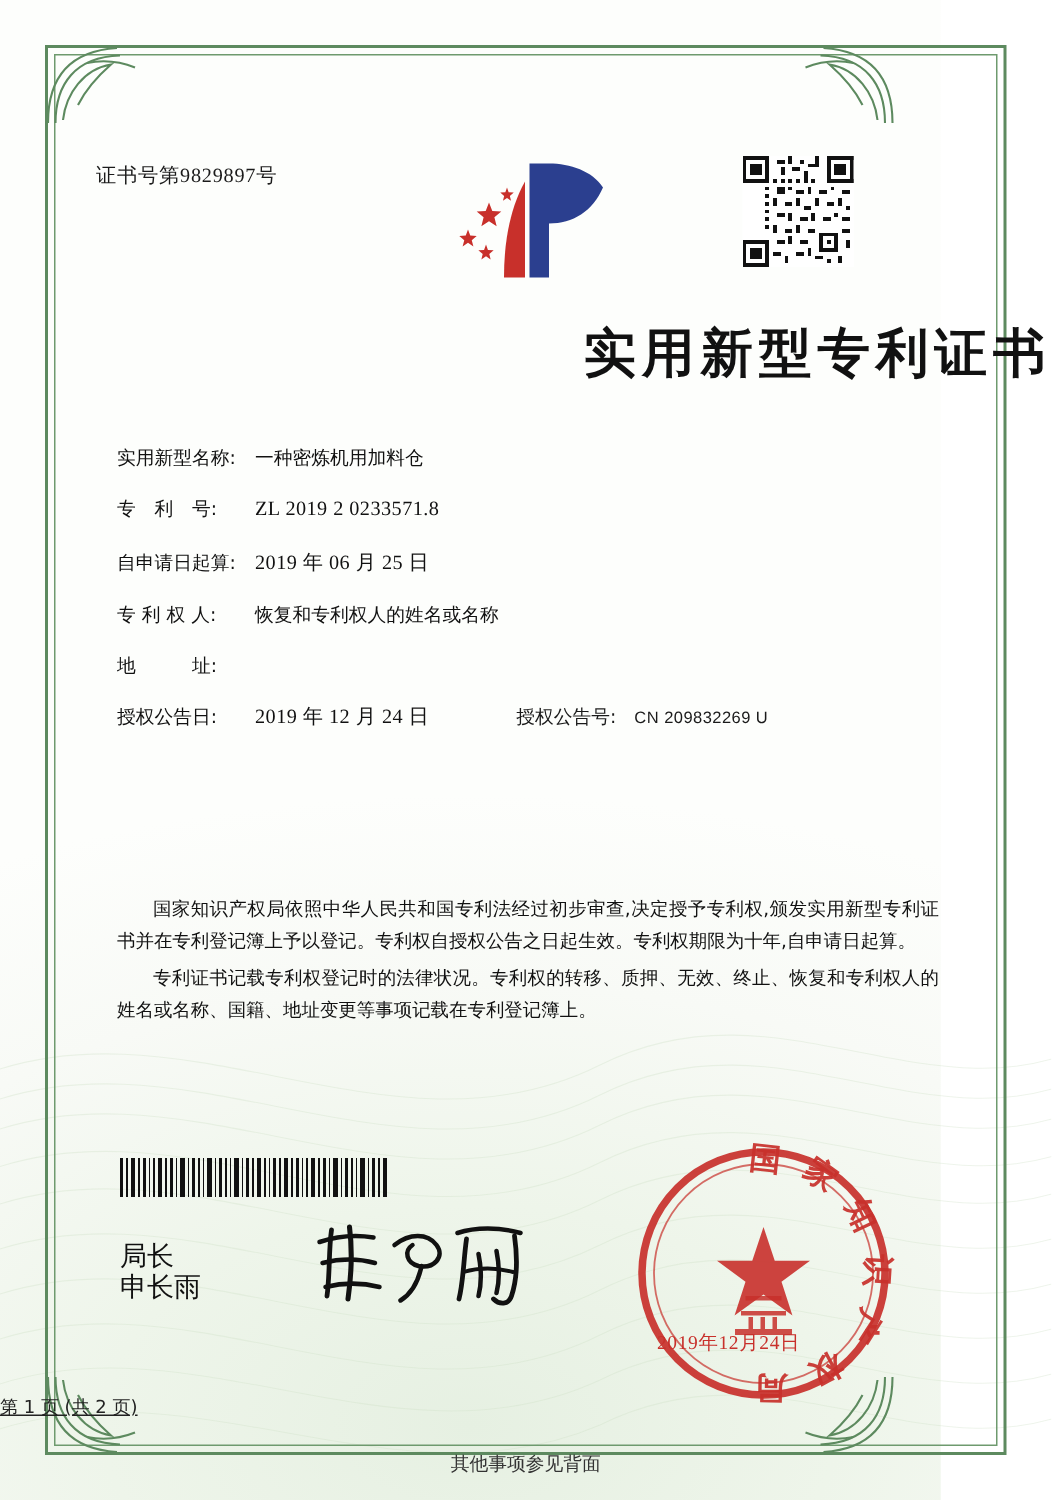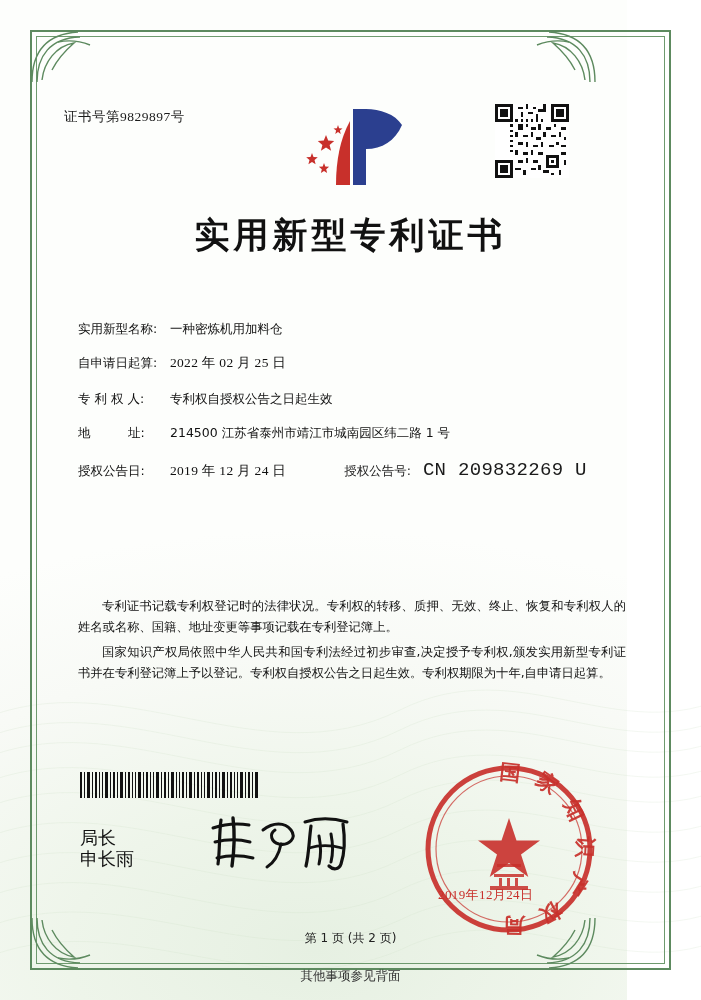--- a/index.html
+++ b/index.html
@@ -92,35 +92,34 @@
     background: #ffffff;
   }
   .qr svg { display:block; }
 
   
   .title {
     position: absolute;
     left: 0;
     top: 212px;
     width: 701px;
-    text-align: center;
+    text-align: right;
     font-family: "DejaVu Sans", sans-serif;
     font-weight: bold;
     font-size: 35px;
     letter-spacing: 4px;
     color: #111;
   }
 
   
   .fields {
     position: absolute;
     left: 78px;
     top: 298px;
     width: 560px;
-    margin-top: 24px;
   }
   .field-row {
     display: flex;
     align-items: baseline;
     margin-bottom: 20.5px;
     font-size: 13.5px;
     line-height: 1.1;
   }
   .field-label {
     width: 92px;
@@ -143,22 +142,22 @@
   }
   .field-row.split .second-label {
     margin-left: 58px;
     font-family: "DejaVu Sans", sans-serif;
     font-size: 12.5px;
     white-space: nowrap;
     text-align: right;
   }
   .field-row.split .second-value {
     margin-left: 12px;
-    font-family: Liberation Mono, monospace;
-    font-size: 19px;
+    font-family: Liberation Sans, sans-serif;
+    font-size: 11px;
     letter-spacing: .3px;
   }
 
   
   .body-text {
     position: absolute;
     left: 78px;
     top: 596px;
     width: 548px;
     font-family: "DejaVu Sans", sans-serif;
@@ -216,24 +215,24 @@
     color: #c8302b;
     letter-spacing: .4px;
   }
 
   
   .page-no {
     position: absolute;
     left: 0;
     top: 930px;
     width: 701px;
-    text-align: center;
     font-family: "DejaVu Sans", sans-serif;
     font-size: 12px;
     color: #222;
+    text-decoration: underline;
   }
   .back-note {
     position: absolute;
     left: 0;
     top: 968px;
     width: 701px;
     text-align: center;
     font-family: Liberation Serif, serif;
     font-size: 12.5px;
     color: #333;
@@ -404,42 +403,45 @@
   </div>
 
   <div class="title">实用新型专利证书</div>
 
   <div class="fields">
     <div class="field-row">
       <div class="field-label">实用新型名称:</div>
       <div class="field-value">一种密炼机用加料仓</div>
     </div>
     <div class="field-row">
+      <div class="field-label">专　利　号:</div>
+      <div class="field-value mono">ZL 2019 2 0233571.8</div>
+    </div>
+    <div class="field-row">
       <div class="field-label">自申请日起算:</div>
-      <div class="field-value mono">2022 年 02 月 25 日</div>
+      <div class="field-value mono">2019 年 06 月 25 日</div>
     </div>
     <div class="field-row">
       <div class="field-label">专 利 权 人:</div>
-      <div class="field-value">专利权自授权公告之日起生效</div>
+      <div class="field-value">恢复和专利权人的姓名或名称</div>
     </div>
     <div class="field-row">
       <div class="field-label">地　　　址:</div>
-      <div class="field-value">214500 江苏省泰州市靖江市城南园区纬二路 1 号</div>
     </div>
     <div class="field-row split">
       <div class="field-label">授权公告日:</div>
       <div class="field-value mono">2019 年 12 月 24 日</div>
       <div class="second-label">授权公告号:</div>
       <div class="second-value">CN 209832269 U</div>
     </div>
   </div>
 
   <div class="body-text">
+    <p>国家知识产权局依照中华人民共和国专利法经过初步审查,决定授予专利权,颁发实用新型专利证书并在专利登记簿上予以登记。专利权自授权公告之日起生效。专利权期限为十年,自申请日起算。</p>
     <p>专利证书记载专利权登记时的法律状况。专利权的转移、质押、无效、终止、恢复和专利权人的姓名或名称、国籍、地址变更等事项记载在专利登记簿上。</p>
-    <p>国家知识产权局依照中华人民共和国专利法经过初步审查,决定授予专利权,颁发实用新型专利证书并在专利登记簿上予以登记。专利权自授权公告之日起生效。专利权期限为十年,自申请日起算。</p>
   </div>
 
   <svg class="barcode" viewBox="0 0 180 26" shape-rendering="crispEdges">
     <g fill="#111111">
       <rect x="0" y="0" width="2" height="26"></rect>
         <rect x="4" y="0" width="1" height="26"></rect>
       <rect x="7" y="0" width="3" height="26"></rect>
         <rect x="12" y="0" width="1" height="26"></rect>
       <rect x="15" y="0" width="2" height="26"></rect>
         <rect x="19" y="0" width="1" height="26"></rect>

